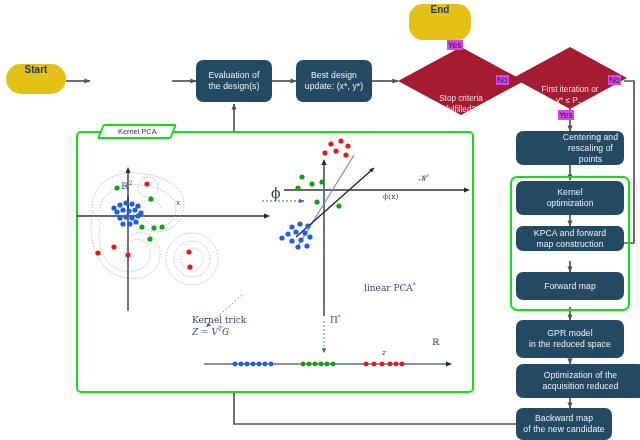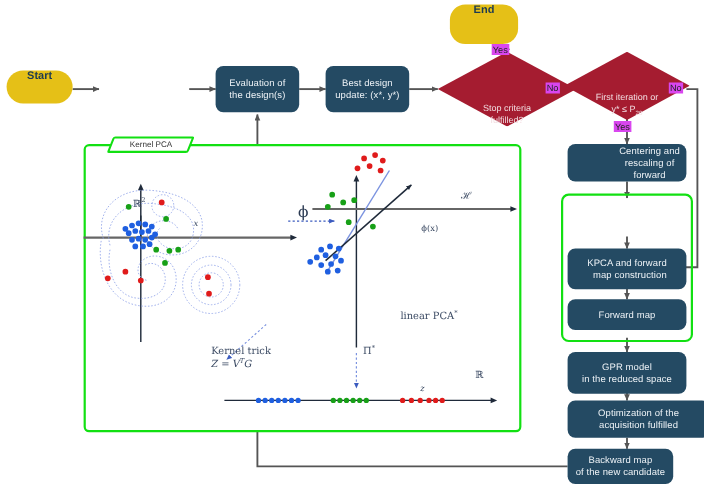--- a/index.html
+++ b/index.html
@@ -185,49 +185,55 @@
       <div>First iteration or</div>
       <div>
         <span>y* ≤ P</span><sub>20</sub>
       </div>
     </div>
   </div>
 
   <div class="abs node" style="left:516px;top:131px;width:108px;height:34px;padding-left:44px;">
     <div>
       <div>Centering and</div>
-      <div>rescaling of forward</div>
+      <div>rescaling of points</div>
     </div>
   </div>
 
   <div class="abs grp-border" style="left:510px;top:176px;width:120px;height:135px;"></div>
 
-
-  <div class="abs node" style="left:516px;top:226px;width:108px;height:37px;text-align:right;">
+  <div class="abs node" style="left:516px;top:181px;width:108px;height:34px;">
+    <div>
+      <div>Kernel</div>
+      <div>optimization</div>
+    </div>
+  </div>
+
+  <div class="abs node" style="left:516px;top:226px;width:108px;height:25px;">
     <div>
       <div>KPCA and forward</div>
       <div>map construction</div>
     </div>
   </div>
 
   <div class="abs node" style="left:516px;top:272px;width:108px;height:28px;">
     <div>Forward map</div>
   </div>
 
   <div class="abs node" style="left:516px;top:320px;width:108px;height:38px;">
     <div>
       <div>GPR model</div>
       <div>in the reduced space</div>
     </div>
   </div>
 
   <div class="abs node" style="left:516px;top:364px;width:129px;height:34px;">
     <div>
       <div>Optimization of the</div>
-      <div>acquisition fulfilled</div>
+      <div>acquisition reduced</div>
     </div>
   </div>
 
   <div class="abs node" style="left:516px;top:408px;width:96px;height:32px;">
     <div>
       <div>Backward map</div>
       <div>of the new candidate</div>
     </div>
   </div>
 
@@ -395,21 +401,21 @@
   <div class="abs mlab" style="left:121px;top:179px;">
     <span>ℝ</span><sup>2</sup>
   </div>
 
   <div class="abs mlab big" style="left:271px;top:185px;">ϕ</div>
 
   <div class="abs mlab small" style="left:176px;top:198px;font-style:italic;">x</div>
 
   <div class="abs mlab" style="left:419px;top:171px;">ℋ</div>
 
-  <div class="abs mlab small" style="left:383px;top:203px;">ϕ(x)</div>
+  <div class="abs mlab small" style="left:383px;top:192px;">ϕ(x)</div>
 
   <div class="abs mlab" style="left:364px;top:281px;">
     <span>linear PCA</span><sup>*</sup>
   </div>
 
   <div class="abs mlab" style="left:330px;top:313px;">
     <span>Π</span><sup>*</sup>
   </div>
 
   <div class="abs mlab" style="left:432px;top:337px;">ℝ</div>

